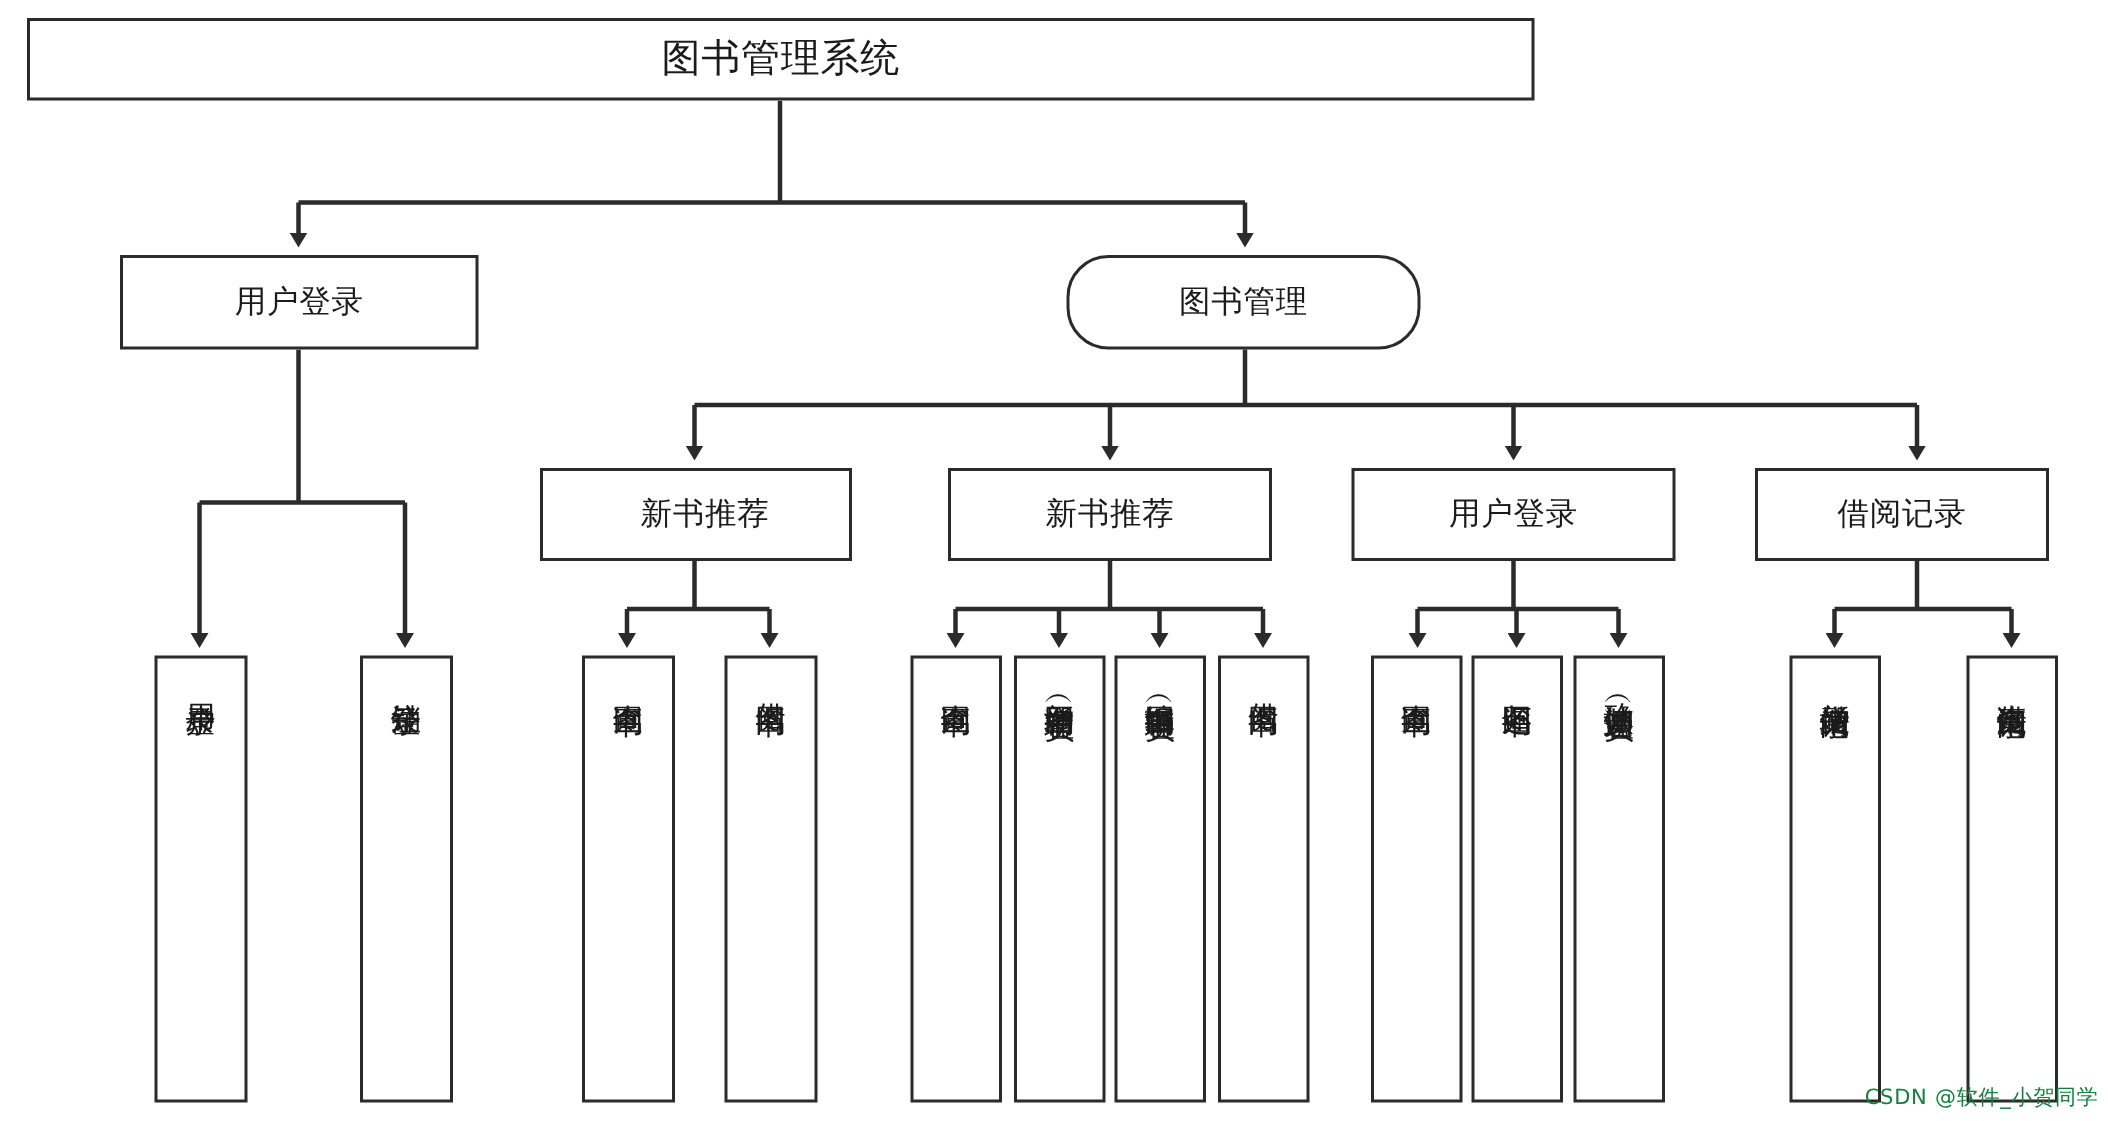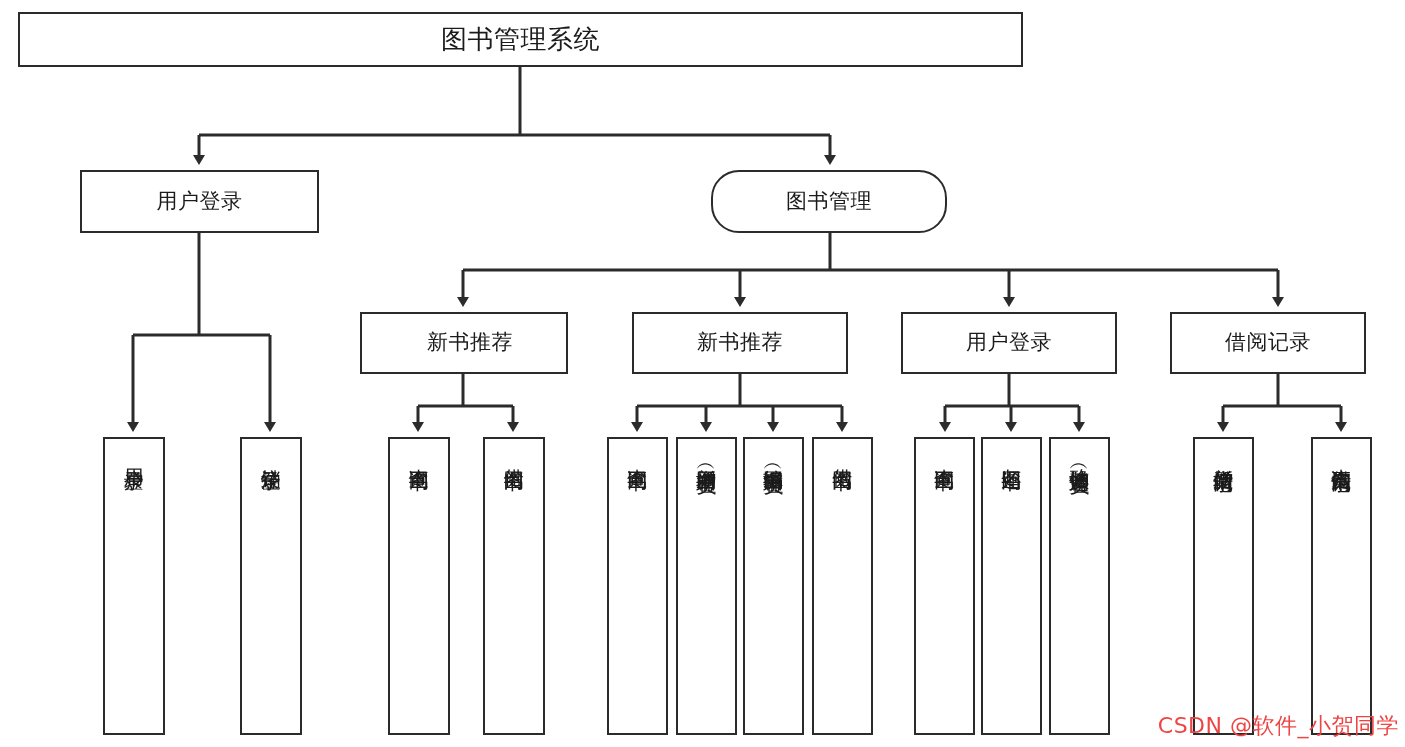--- a/index.html
+++ b/index.html
@@ -60,22 +60,22 @@
     -webkit-writing-mode: vertical-rl;
     -ms-writing-mode: tb-rl;
     white-space: nowrap;
     letter-spacing: 1px;
     text-align: left;
   }
   #watermark {
     position: absolute;
     right: 6px;
     bottom: 6px;
-    font-size: 22px;
-    color: #ef4444;
+    font-size: 14px;
+    color: #15803d;
     letter-spacing: 0.5px;
     white-space: nowrap;
     pointer-events: none;
   }
 </style>
 </head>
 <body>
 
 <div id="diagram-root">
 

